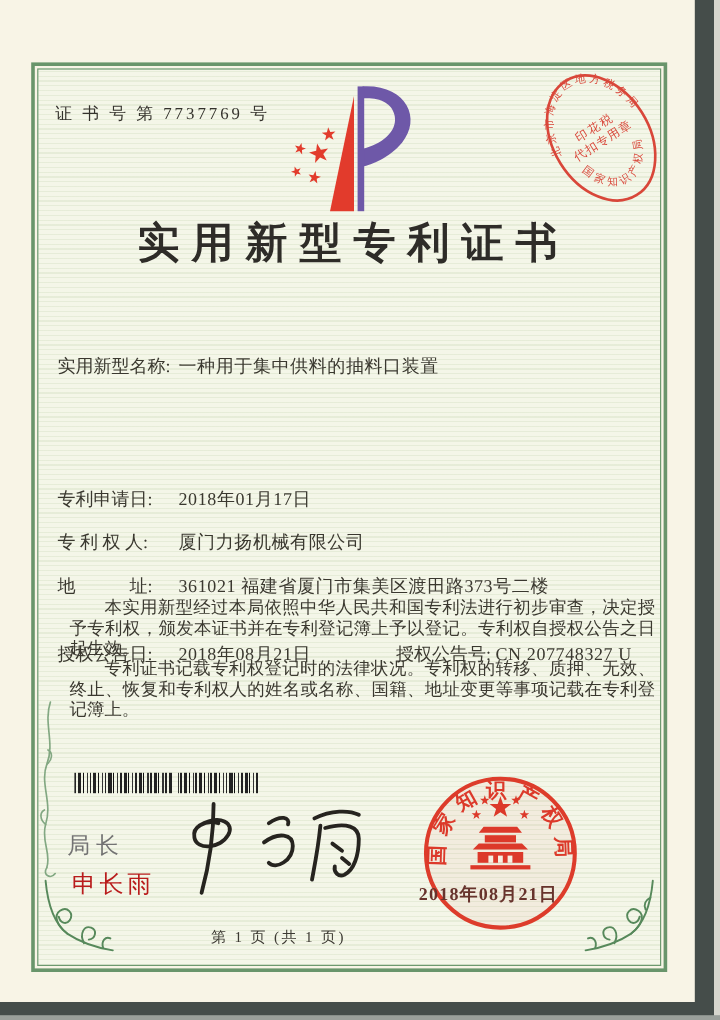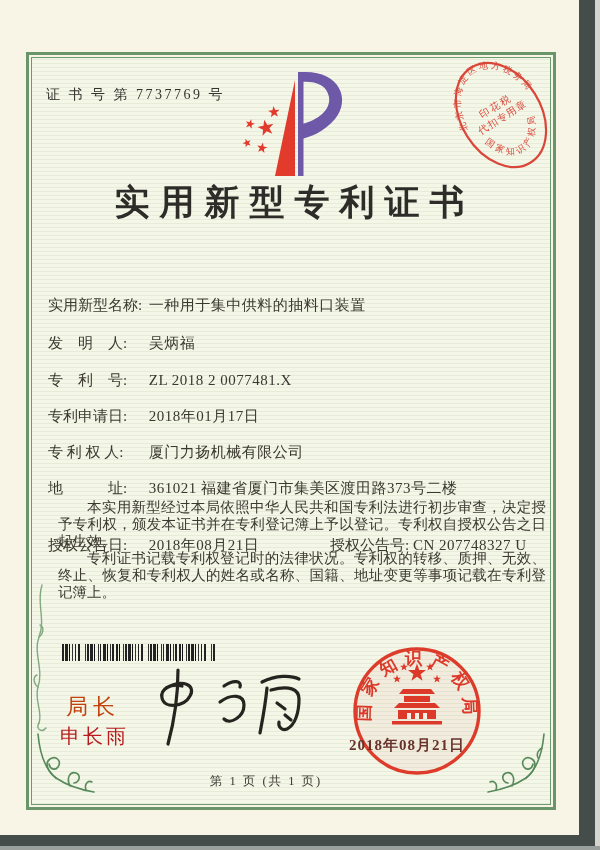--- a/index.html
+++ b/index.html
@@ -17,30 +17,30 @@
          font-weight:600;letter-spacing:10px;text-indent:10px;color:#2e2c28;}
   .field-row{position:absolute;left:48px;font-size:15px;color:#3a382f;white-space:nowrap;margin-top:42px;}
   .f-label{display:inline-block;min-width:97px;}
   .f-value{letter-spacing:.5px;}
   .grant-no{position:absolute;left:282px;top:0;}
   .body-text{position:absolute;left:58px;top:499px;width:488px;font-size:14.5px;line-height:17px;
              color:#3b3930;text-align:justify;}
   .body-text p{margin:0;text-indent:2em;}
   .barcode{position:absolute;left:62px;top:644px;width:153px;height:17px;
     background:repeating-linear-gradient(90deg,#222 0 1.5px,transparent 1.5px 3.2px,#222 3.2px 5.8px,transparent 5.8px 7px,#111 7px 7.8px,transparent 7.8px 10.4px,#333 10.4px 11.4px,transparent 11.4px 12.6px);}
-  .sig-title{position:absolute;left:66px;top:692px;font-size:22px;letter-spacing:5px;color:#c2410c;
+  .sig-title{position:absolute;left:56px;top:692px;font-size:19px;letter-spacing:5px;color:#737373;
              font-family:"Liberation Sans","DejaVu Sans",sans-serif;}
   .sig-name{position:absolute;left:60px;top:723px;font-size:20px;letter-spacing:3px;color:#b91c1c;
             font-family:"Liberation Sans","DejaVu Sans",sans-serif;}
   .signature-svg{position:absolute;left:138px;top:664px;}
   .seal-svg{position:absolute;left:338px;top:640px;}
   .seal-date{position:absolute;left:349px;top:736px;font-size:15px;font-weight:600;
              color:#67332c;letter-spacing:1px;}
   .footer{position:absolute;left:0;top:773px;width:464px;text-align:center;font-size:12.5px;
-          letter-spacing:2px;color:#3c3a32;margin-left:34px;}
+          letter-spacing:2px;color:#3c3a32;}
   .stamp-svg{position:absolute;left:436px;top:50px;opacity:.92;}
   .flourish-br{position:absolute;left:484px;top:730px;}
   .flourish-bl{position:absolute;left:34px;top:730px;transform:scaleX(-1);}
   .vine-left{position:absolute;left:30px;top:583px;opacity:.75;}
 </style>
 </head>
 <body>
 
 <div class="page">
   <div class="edge-light"></div>
@@ -91,28 +91,20 @@
         <polygon points="0,-10 2.35,-3.24 9.51,-3.09 3.8,1.24 5.88,8.09 0,4 -5.88,8.09 -3.8,1.24 -9.51,-3.09 -2.35,-3.24" transform="translate(24,84) scale(0.55) rotate(10)"></polygon>
         <polygon points="0,-10 2.35,-3.24 9.51,-3.09 3.8,1.24 5.88,8.09 0,4 -5.88,8.09 -3.8,1.24 -9.51,-3.09 -2.35,-3.24" transform="translate(36,48) scale(0.6) rotate(-5)"></polygon>
       </g>
     </svg>
 
     <div class="title">实用新型专利证书</div>
 
     <div class="field-row" style="top:254px">
       <span class="f-label">实用新型名称:</span>
       <span class="f-value">一种用于集中供料的抽料口装置</span>
-    </div>
-    <div class="field-row" style="top:292px">
-      <span class="f-label">发　明　人:</span>
-      <span class="f-value">吴炳福</span>
-    </div>
-    <div class="field-row" style="top:329px">
-      <span class="f-label">专　利　号:</span>
-      <span class="f-value">ZL 2018 2 0077481.X</span>
     </div>
     <div class="field-row" style="top:365px">
       <span class="f-label">专利申请日:</span>
       <span class="f-value">2018年01月17日</span>
     </div>
     <div class="field-row" style="top:401px">
       <span class="f-label">专 利 权 人:</span>
       <span class="f-value">厦门力扬机械有限公司</span>
     </div>
     <div class="field-row" style="top:437px">

